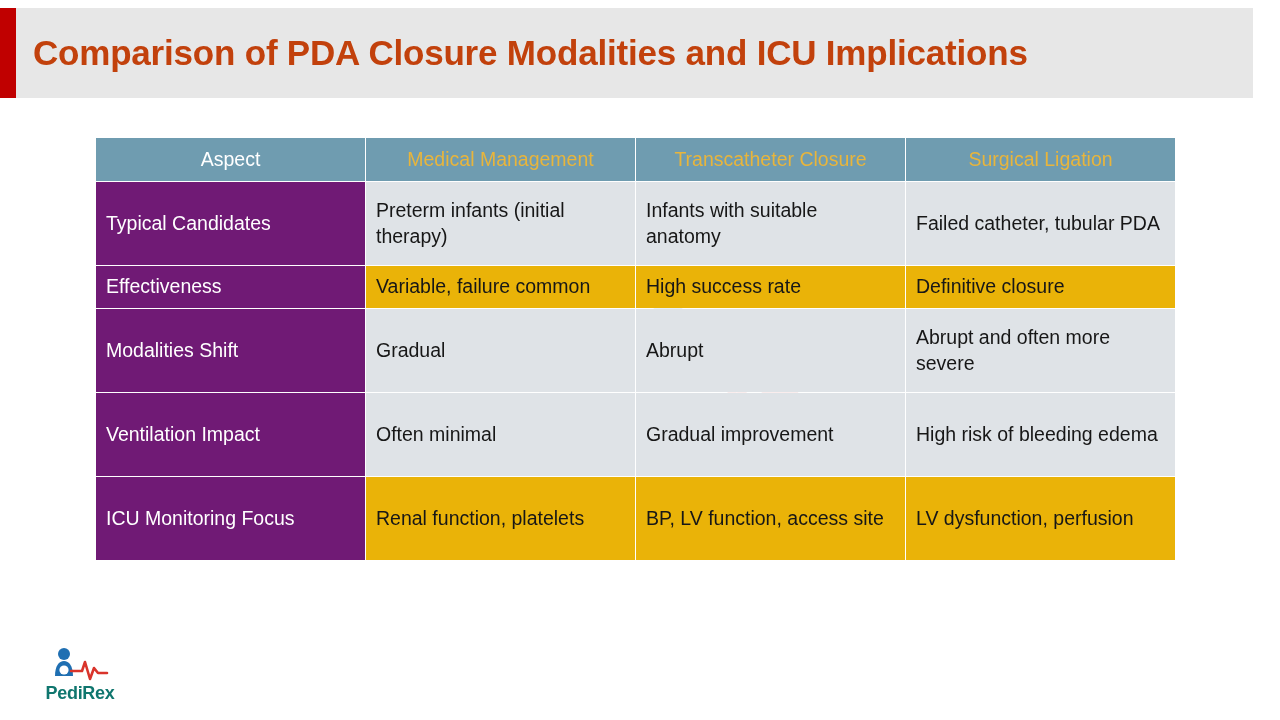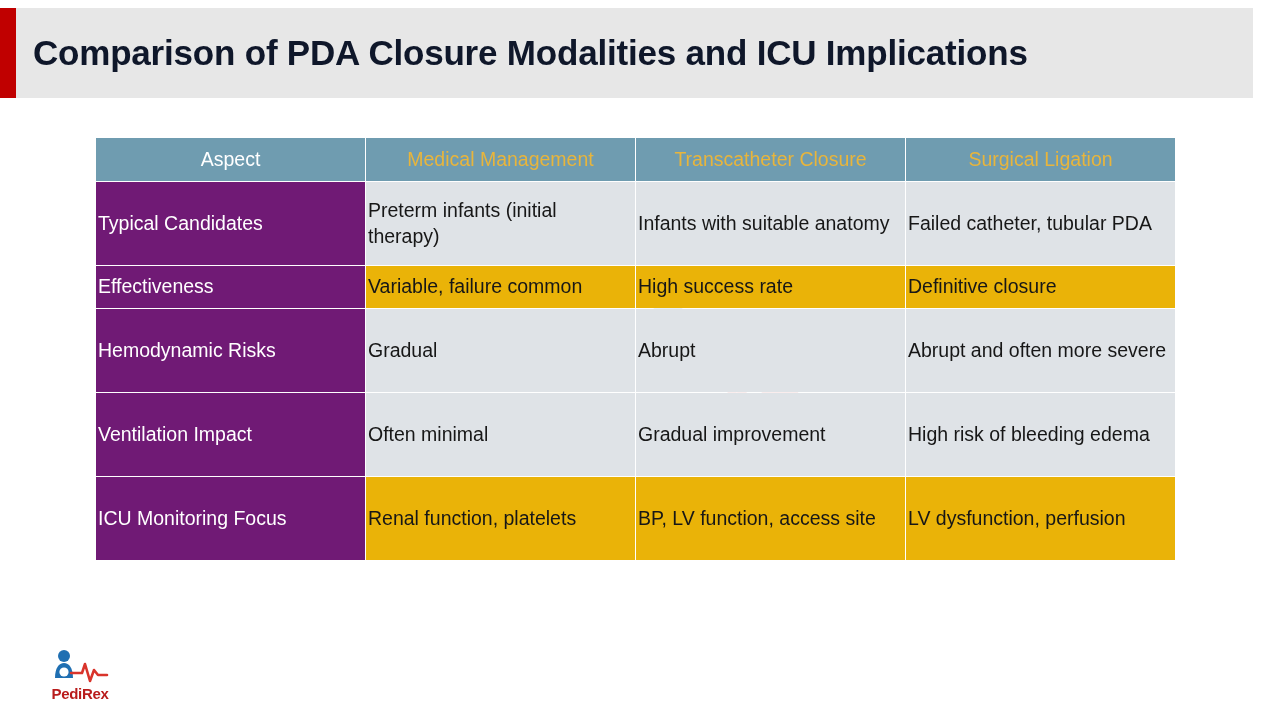--- a/index.html
+++ b/index.html
@@ -31,21 +31,21 @@
     left: 0;
     top: 0;
     width: 16px;
     height: 90px;
     background: #c00000;
   }
   .title-text {
     margin-left: 33px;
     font-size: 35px;
     font-weight: bold;
-    color: #0f172a;
+    color: #c2410c;
     letter-spacing: -0.2px;
     white-space: nowrap;
     text-align: center;
   }
 
   
   .watermark {
     position: absolute;
     left: 610px;
     top: 295px;
@@ -68,21 +68,21 @@
     width: 1078px;
     table-layout: fixed;
     background: transparent;
   }
   table.cmp col.c1 { width: 269px; }
   table.cmp col.c2 { width: 269px; }
   table.cmp col.c3 { width: 269px; }
   table.cmp col.c4 { width: 269px; }
 
   table.cmp th, table.cmp td {
-    padding: 0 2px;
+    padding: 0 10px;
     vertical-align: middle;
     font-size: 19.5px;
     line-height: 1.32;
     font-weight: normal;
     border: 0;
   }
 
   
   thead th {
     height: 43px;
@@ -115,23 +115,23 @@
     width: 92px;
     height: 70px;
     display: flex;
     flex-direction: column;
     align-items: center;
     justify-content: center;
   }
   .logo-mark { width: 62px; height: 36px; display: block; }
   .logo-text {
     margin-top: 1px;
-    font-size: 15px;
+    font-size: 18px;
     font-weight: bold;
-    color: #b91c1c;
+    color: #0f766e;
     letter-spacing: -0.3px;
   }
 </style>
 </head>
 <body>
 
 <div class="title-band">
   <div class="title-accent"></div>
   <div class="title-text">Comparison of PDA Closure Modalities and ICU Implications</div>
 </div>
@@ -168,21 +168,21 @@
         <td class="data">Infants with suitable anatomy</td>
         <td class="data">Failed catheter, tubular PDA</td>
       </tr>
       <tr class="short band-b">
         <td class="rowhead">Effectiveness</td>
         <td class="data">Variable, failure common</td>
         <td class="data">High success rate</td>
         <td class="data">Definitive closure</td>
       </tr>
       <tr class="tall band-a">
-        <td class="rowhead">Hemodynamic Risks</td>
+        <td class="rowhead">Modalities Shift</td>
         <td class="data">Gradual</td>
         <td class="data">Abrupt</td>
         <td class="data">Abrupt and often more severe</td>
       </tr>
       <tr class="tall band-a">
         <td class="rowhead">Ventilation Impact</td>
         <td class="data">Often minimal</td>
         <td class="data">Gradual improvement</td>
         <td class="data">High risk of bleeding edema</td>
       </tr>

